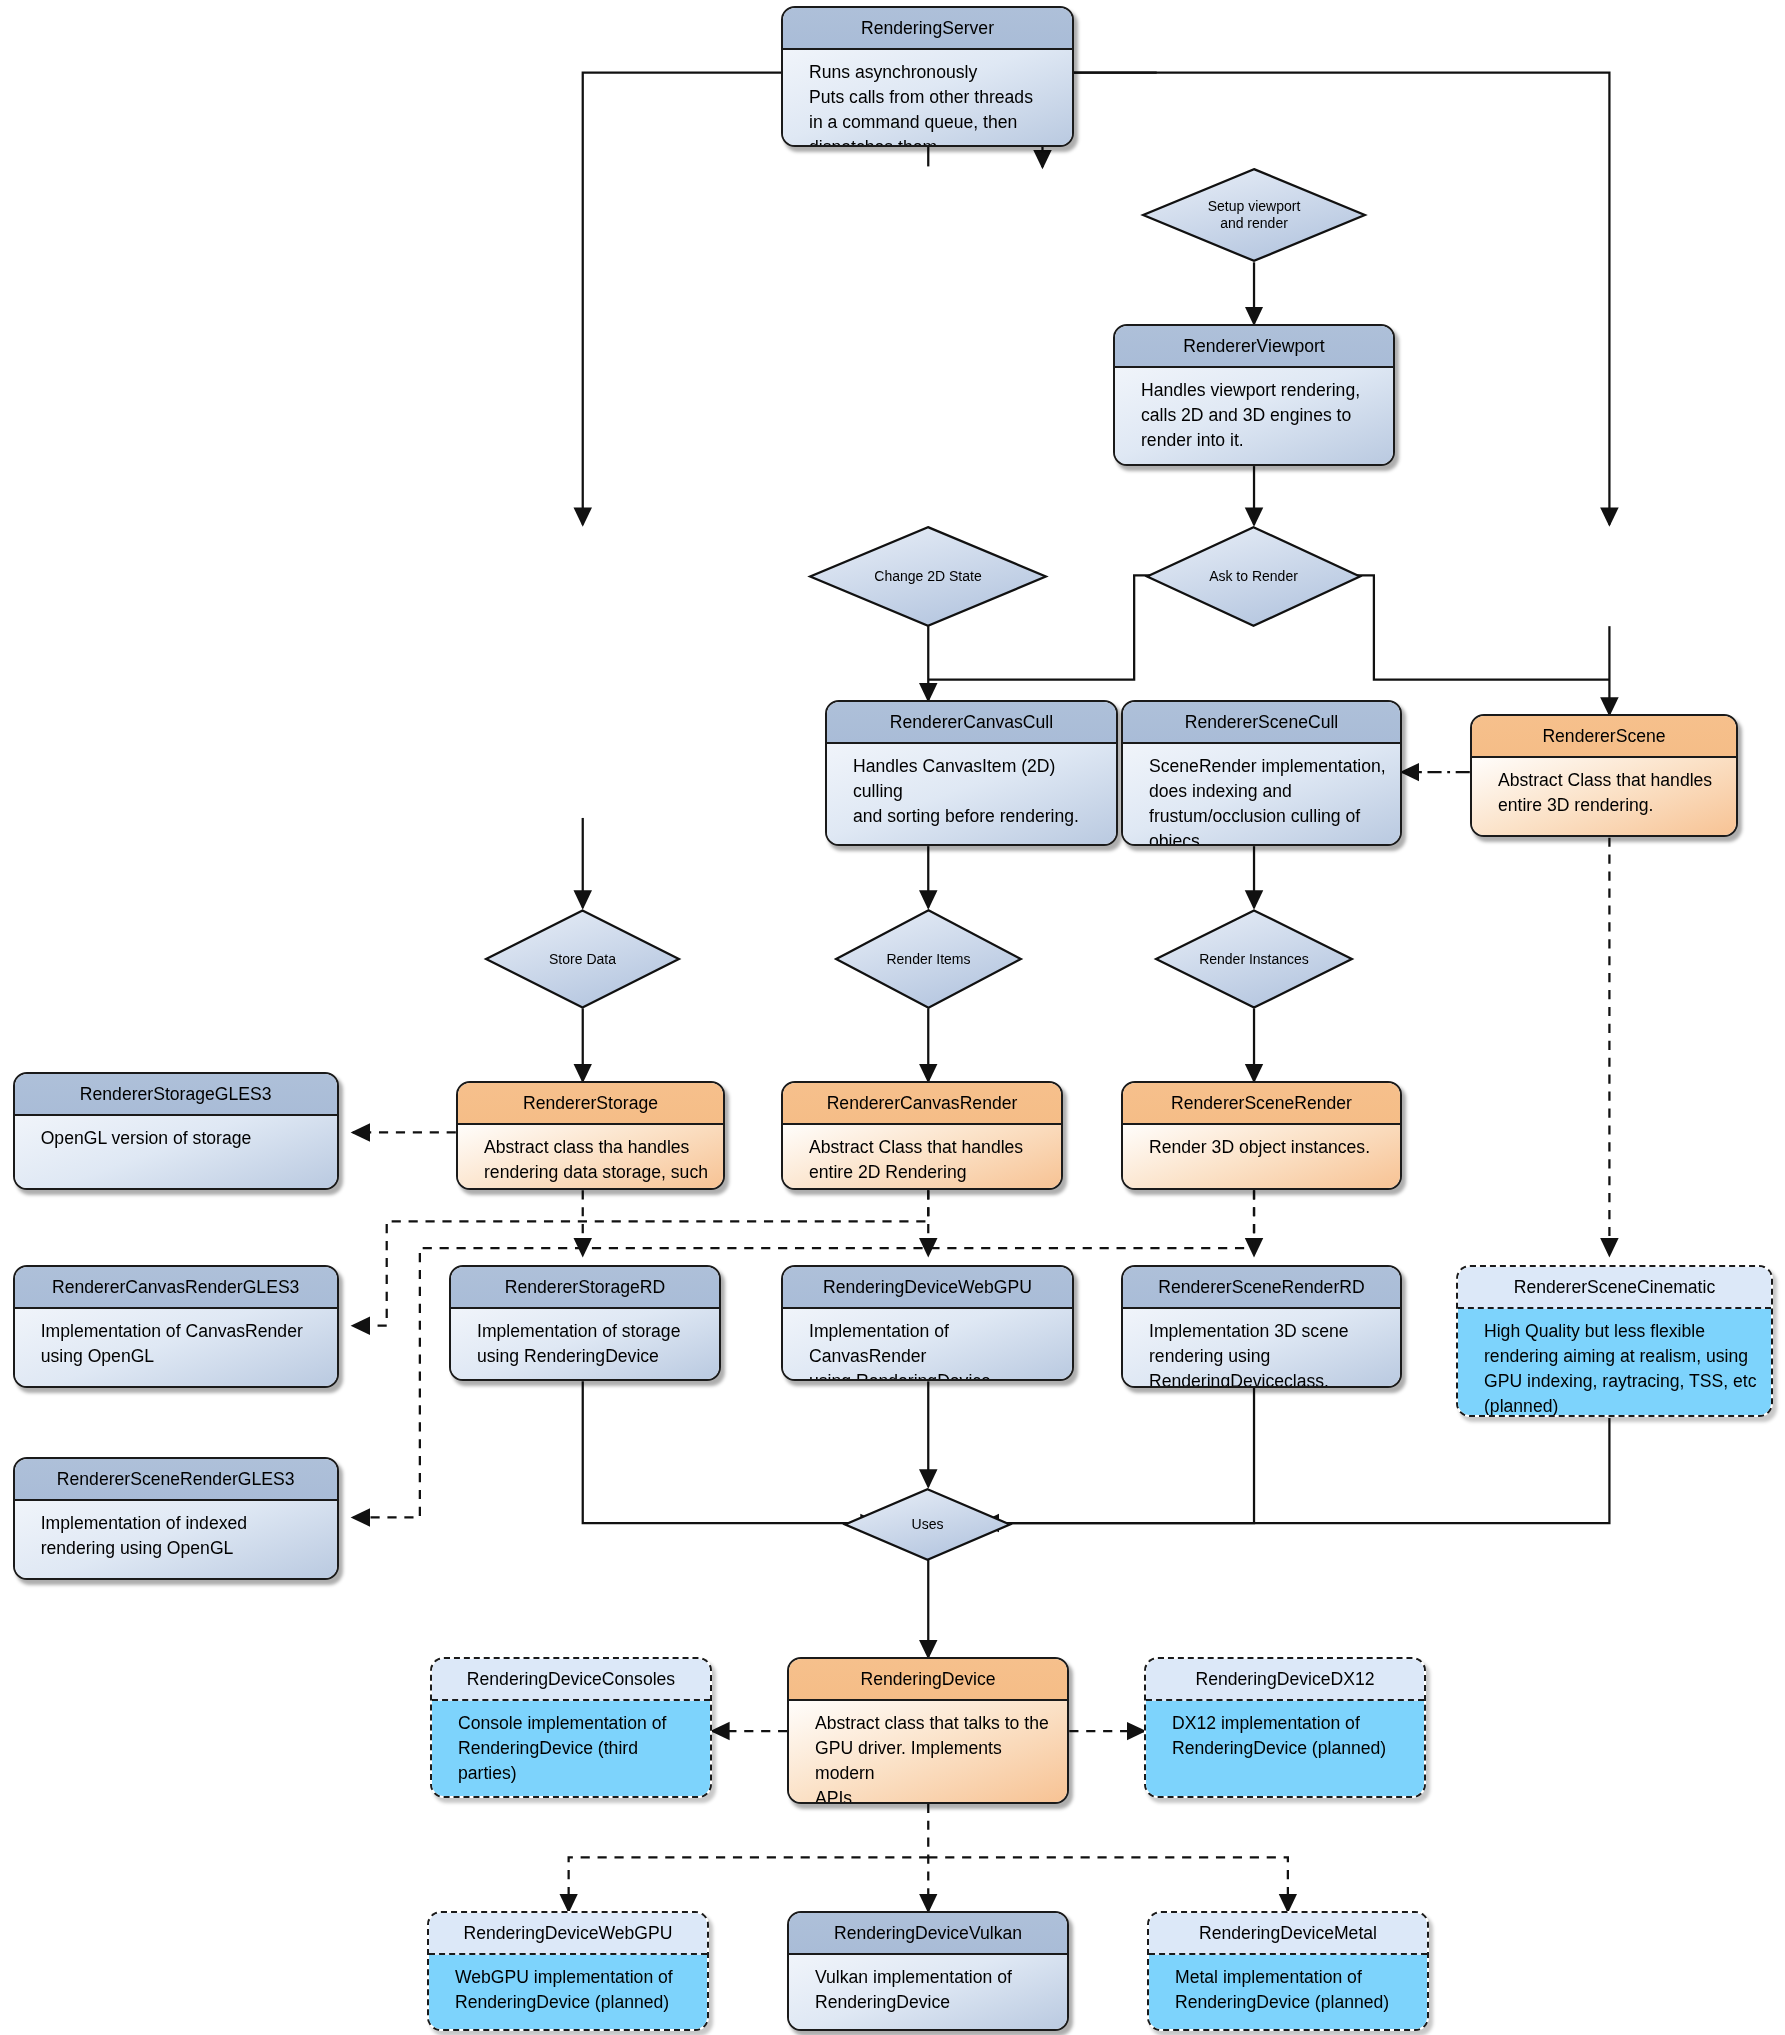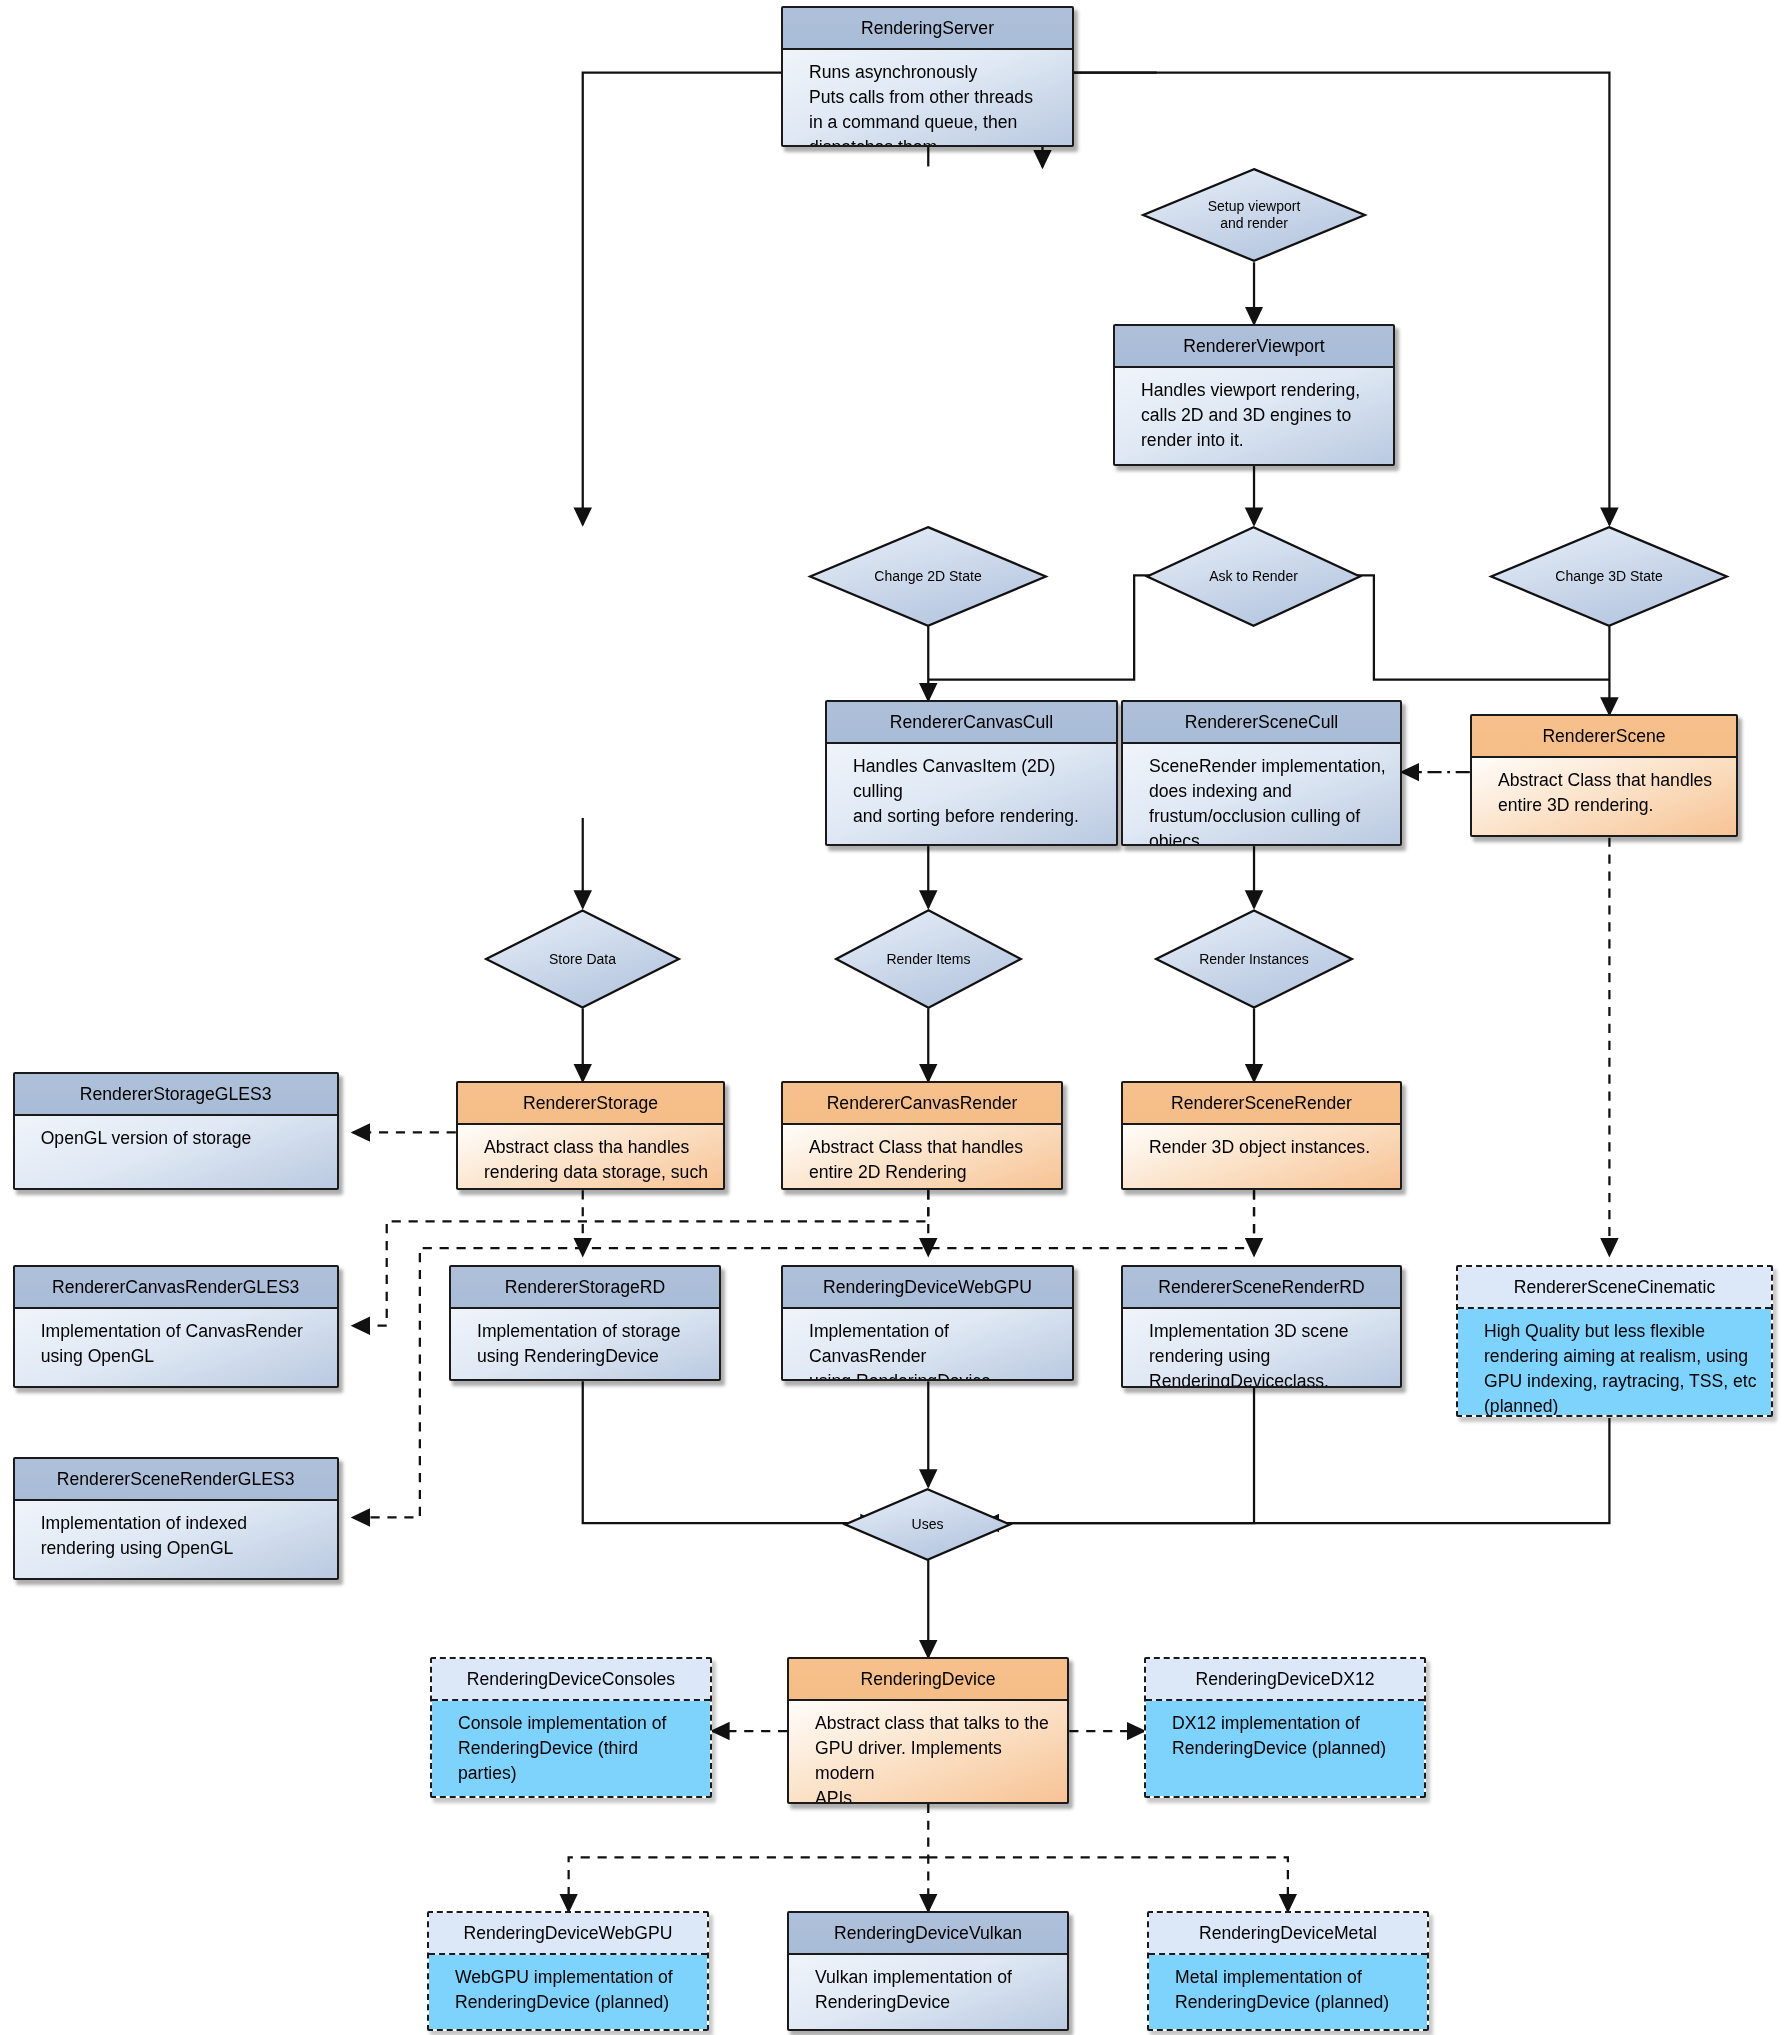--- a/index.html
+++ b/index.html
@@ -2,21 +2,21 @@
 <html style="font-size:11.3px"><head>
 <meta charset="utf-8">
 <title>Godot Rendering Architecture Diagram</title>
 <style>
   html,body{margin:0;padding:0;background:#ffffff;}
   body{font-family:"Liberation Sans", sans-serif;}
   #canvas{position:relative;width:1786px;height:2035px;background:#fff;overflow:hidden;}
 
   svg#wires{position:absolute;left:0;top:0;width:1786px;height:2035px;pointer-events:none;}
 
-  .node{position:absolute;box-sizing:border-box;border:2.1px solid #1a1a1a;border-radius:2px;
+  .node{position:absolute;box-sizing:border-box;border:2.1px solid #1a1a1a;border-radius:14px;
         overflow:hidden;box-shadow:3.5px 4.2px 3.5px rgba(0,0,0,.32);background:#fff;}
   .node .hdr{box-sizing:border-box;width:100%;text-align:center;
         font-size:17.6px;line-height:1.2;color:#000;padding:10px 4.2px 9.2px 4.2px;
         border-bottom:2.1px solid #1a1a1a;}
   .node .body{box-sizing:border-box;width:100%;height:calc(100% - 40px);
         font-size:17.6px;line-height:1.42;color:#000;padding:10px 10px 7px 26px;
         white-space:pre-line;}
 
   
   .blue .hdr{background:linear-gradient(180deg,#aec0d9 0%,#a9bcd7 100%);}
@@ -289,32 +289,20 @@
           <linearGradient id="dg3" x1="0" y1="0" x2="0.6" y2="1">
         <stop offset="0" stop-color="#e9eff8"></stop>
             <stop offset="1" stop-color="#b6c7e0"></stop>
           </linearGradient>
         </defs>
       <polygon points="154,3 305,73 154,143 3,73" fill="url(#dg3)" stroke="#111" stroke-width="3.2"></polygon>
     </svg>
     <div class="dlabel">Ask to Render</div>
   </div>
 
-  <div class="diamond" style="left:1489px;top:525px;width:240px;height:103px;">
-    <svg viewBox="0 0 340 146" width="240" height="103">
-      <defs>
-          <linearGradient id="dg4" x1="0" y1="0" x2="0.6" y2="1">
-        <stop offset="0" stop-color="#e9eff8"></stop>
-            <stop offset="1" stop-color="#b6c7e0"></stop>
-          </linearGradient>
-        </defs>
-      <polygon points="170,3 337,73 170,143 3,73" fill="url(#dg4)" stroke="#111" stroke-width="3.2"></polygon>
-    </svg>
-    <div class="dlabel">Change 3D State</div>
-  </div>
 
   <div class="diamond" style="left:484px;top:908px;width:197px;height:102px;">
     <svg viewBox="0 0 280 144" width="197" height="102">
       <defs>
           <linearGradient id="dg5" x1="0" y1="0" x2="0.6" y2="1">
         <stop offset="0" stop-color="#e9eff8"></stop>
             <stop offset="1" stop-color="#b6c7e0"></stop>
           </linearGradient>
         </defs>
       <polygon points="140,3 277,72 140,141 3,72" fill="url(#dg5)" stroke="#111" stroke-width="3.2"></polygon>

